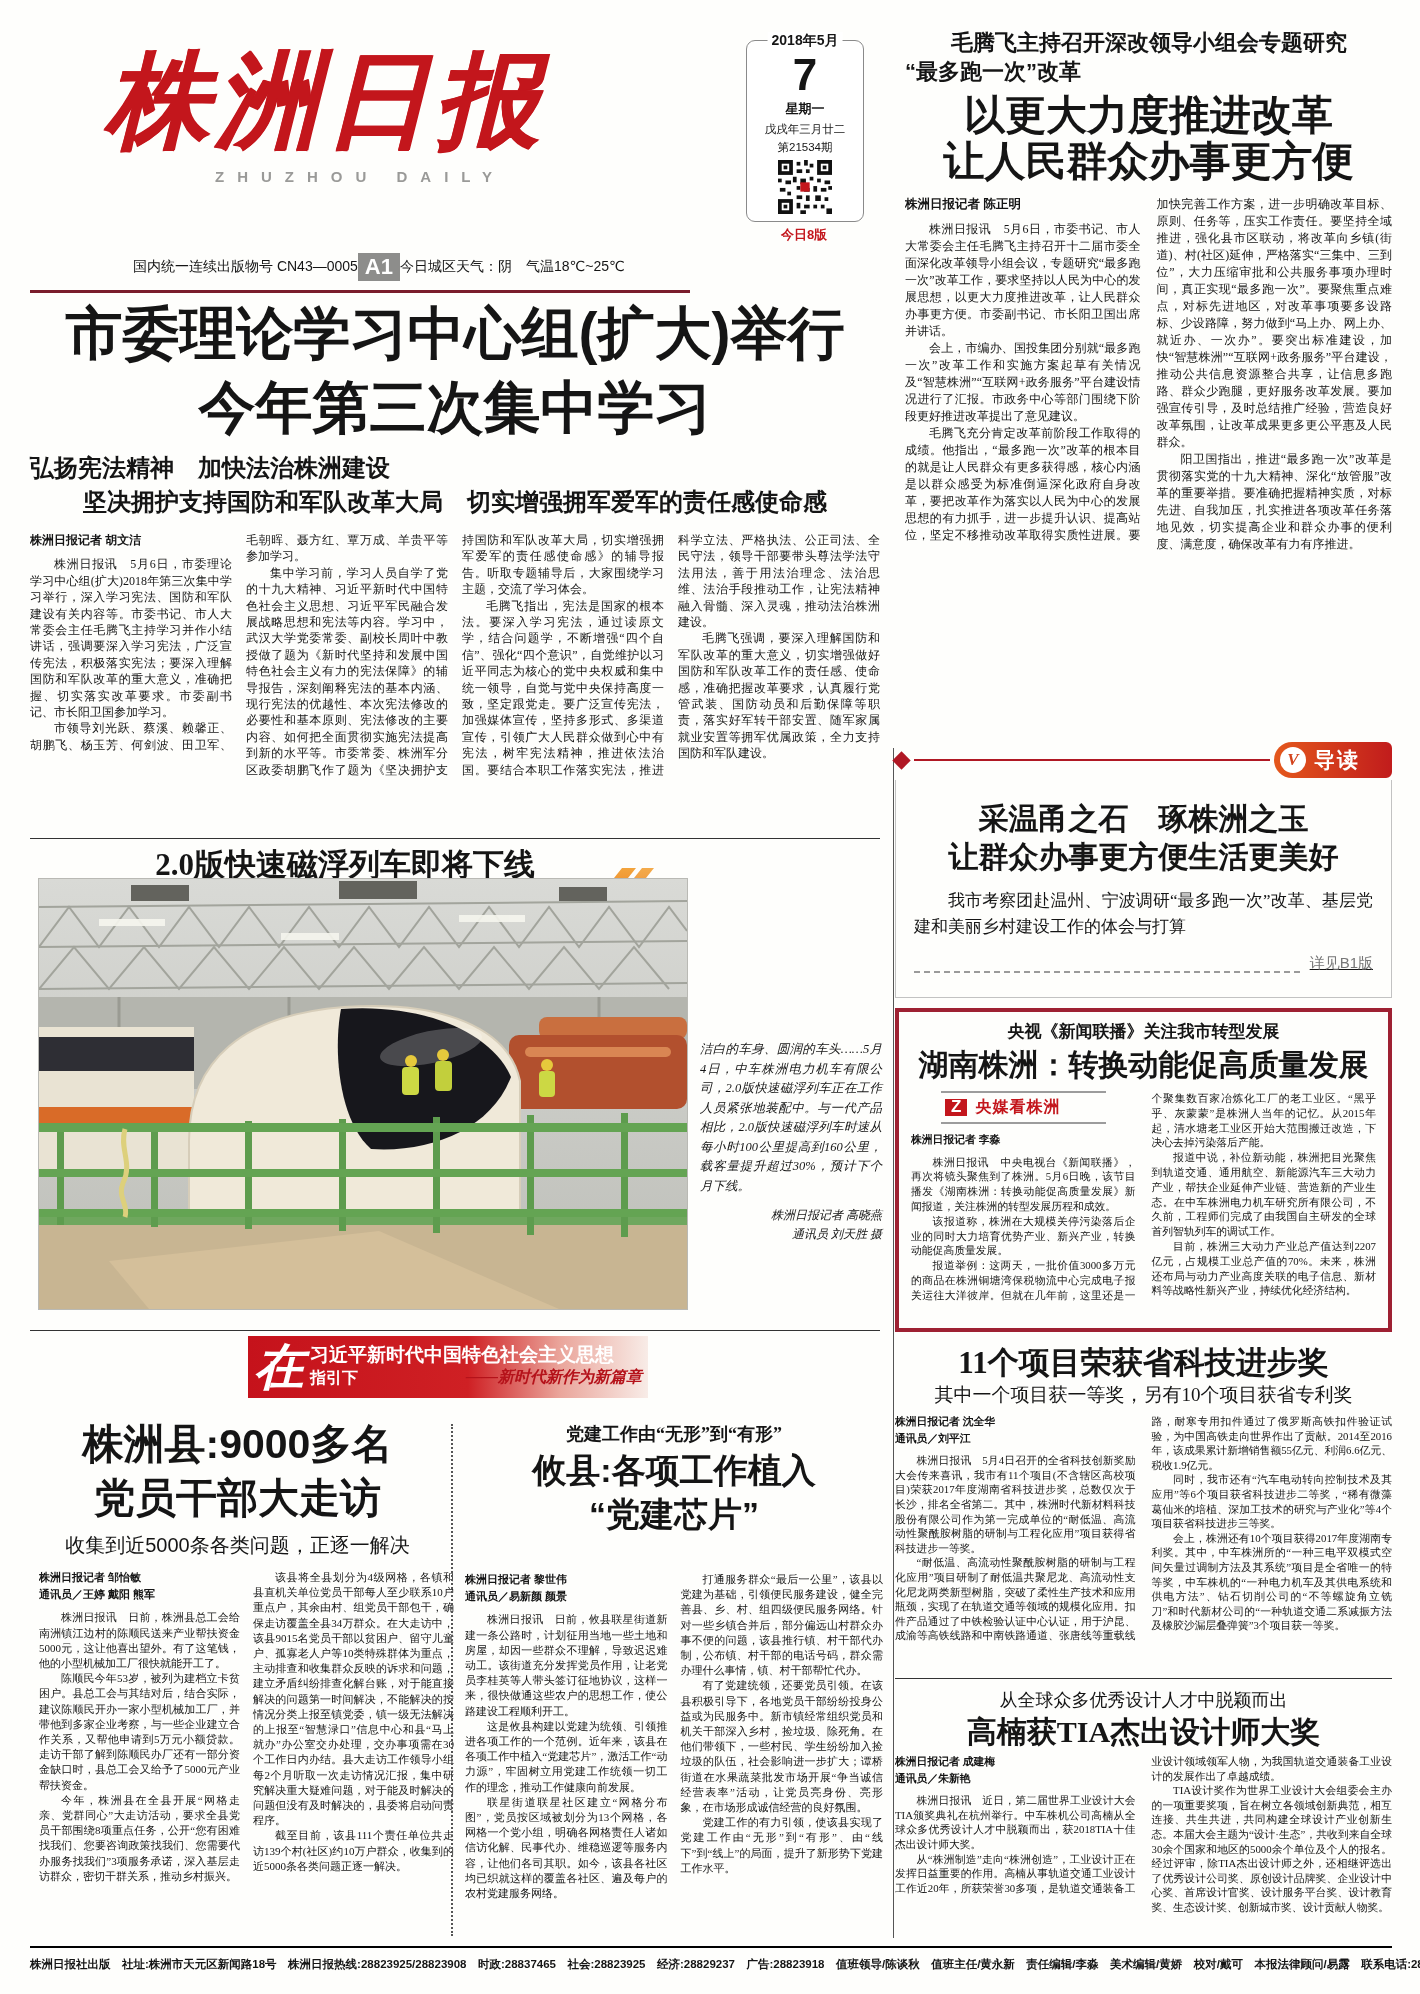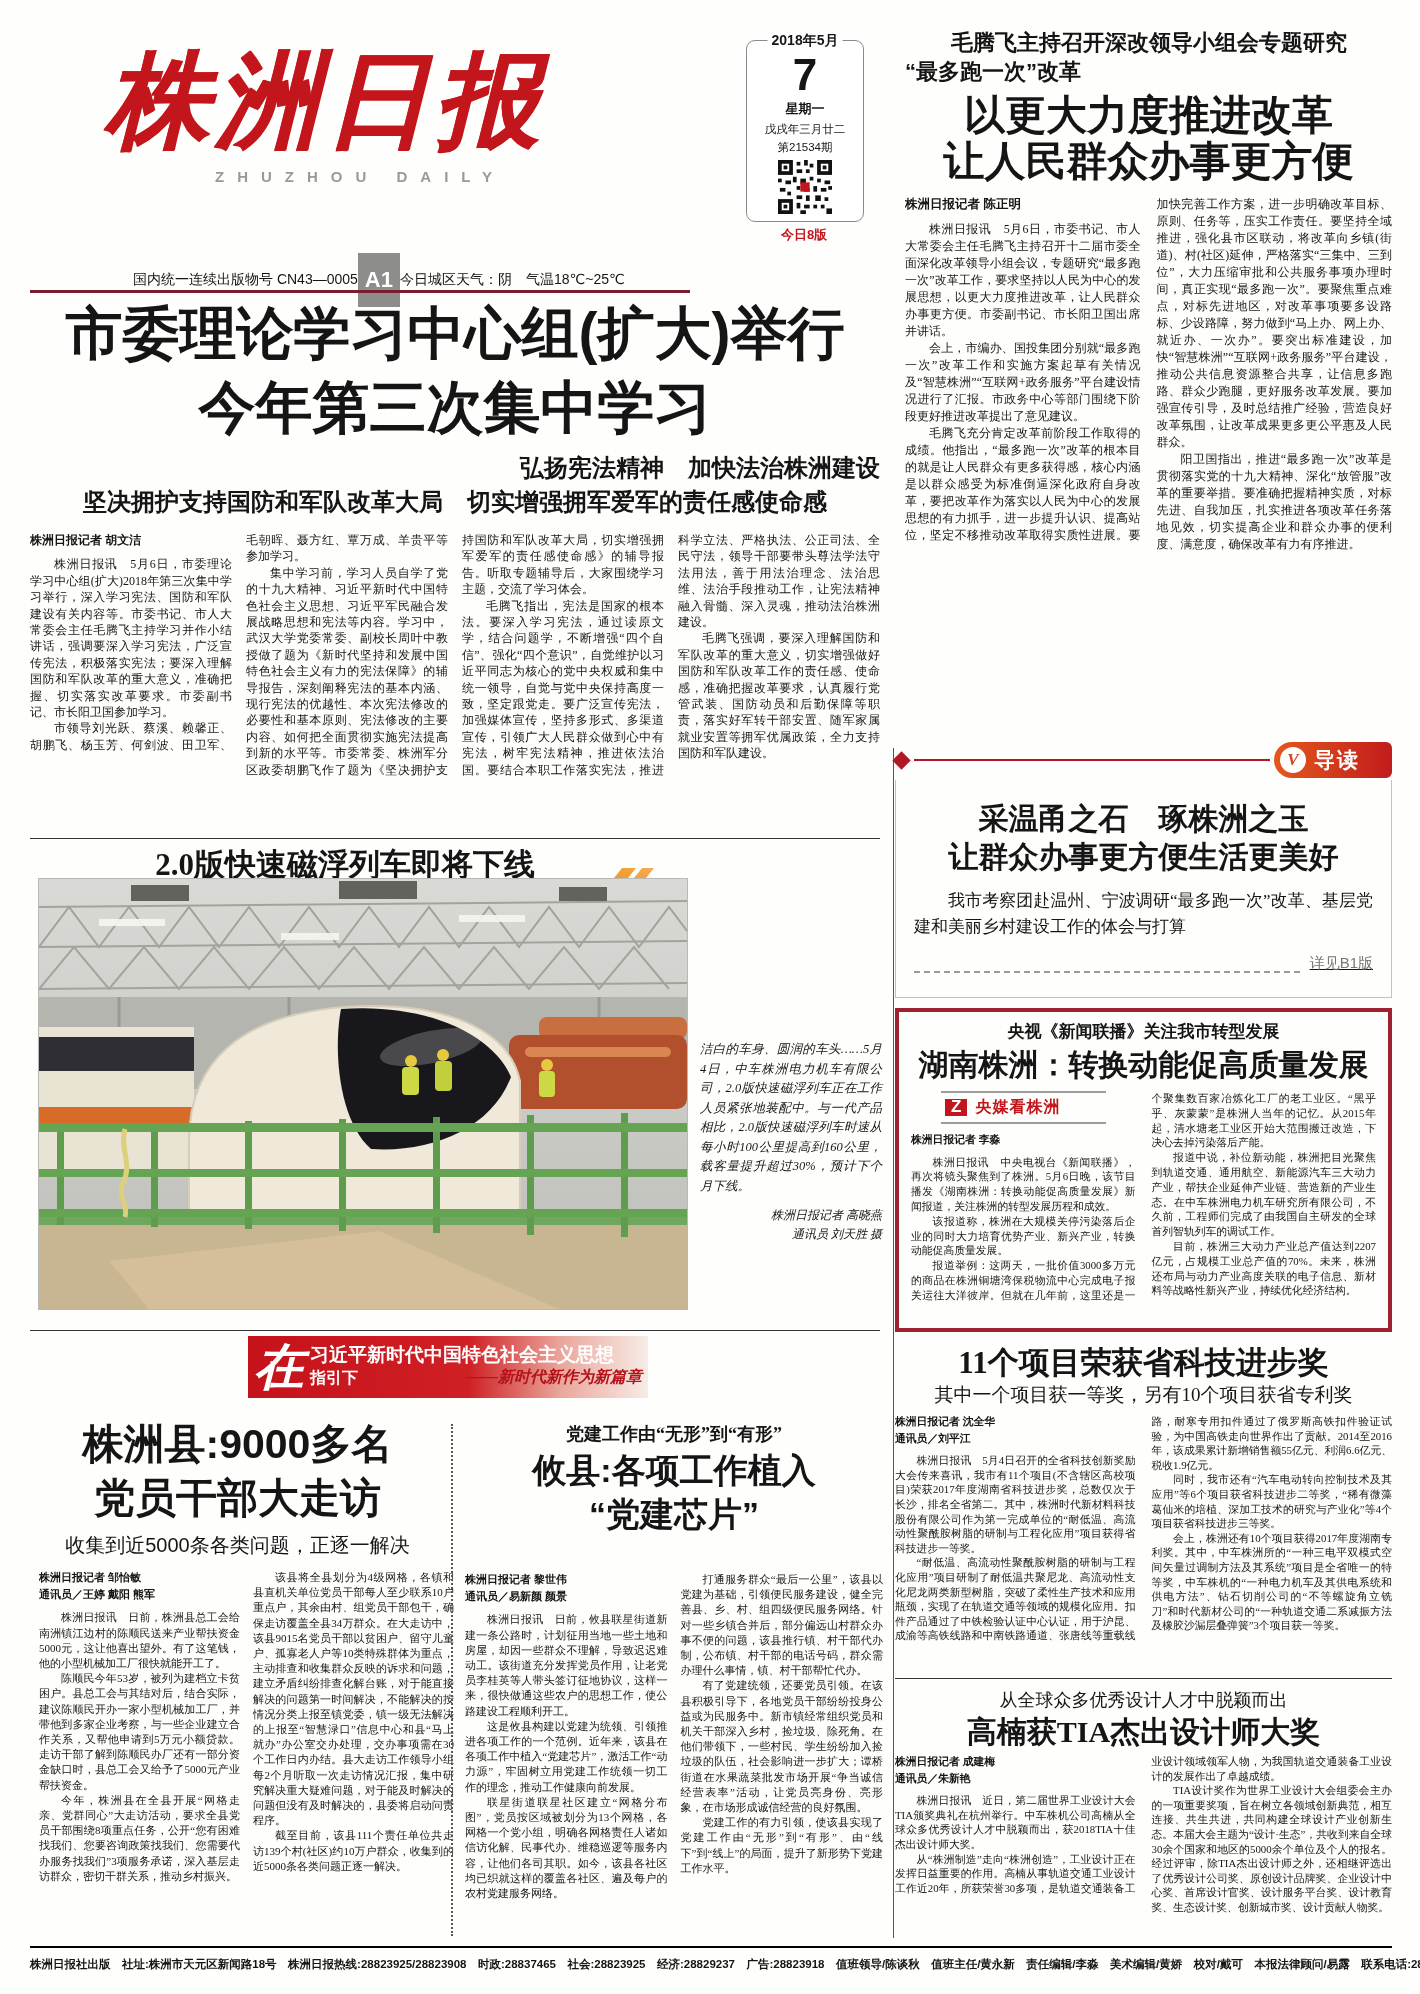--- a/index.html
+++ b/index.html
@@ -11,21 +11,21 @@
   .jc{text-align:justify;text-justify:inter-ideograph;}
   .para{text-indent:2em;margin:0;}
   .byline{font-weight:bold;text-indent:0;margin:0 0 8px 0;}
   
   #logo{left:105px;top:42px;width:470px;height:125px;font-size:104px;line-height:118px;
         font-weight:bold;font-style:italic;color:#c3161c;letter-spacing:6px;white-space:nowrap;
         text-shadow:1px 0 #c3161c,0 1px #c3161c;}
   #logo-sub{left:215px;top:168px;font-size:15px;letter-spacing:13px;color:#9a9a98;font-weight:bold;}
   #pub-info{left:133px;top:253px;width:560px;font-size:14px;display:flex;align-items:center;}
   #page-badge{display:inline-block;background:#8d8d8b;color:#fff;font-size:22px;font-weight:bold;
-        padding:14px 7px;line-height:26px;}
+        padding:1px 7px;line-height:26px;}
   #rule-masthead{left:30px;top:290px;width:660px;height:3px;background:#7a1d2c;}
   
   #date-box{left:746px;top:40px;width:116px;height:180px;border:1px solid #8a8a8a;border-radius:9px;
         text-align:center;background:#fff;}
   #date-month{position:absolute;top:-9px;left:50%;transform:translateX(-50%);background:#fff;
         padding:0 4px;font-size:14px;font-weight:bold;white-space:nowrap;}
   #date-day{font-size:44px;font-weight:bold;line-height:48px;margin-top:10px;}
   #date-week{font-size:13px;font-weight:bold;margin-top:1px;}
   #date-lunar{font-size:11.5px;margin-top:4px;}
   #date-issue{font-size:11.5px;margin-top:3px;}
@@ -37,21 +37,21 @@
   #reform-kicker .k1{text-indent:46px;margin:0;}
   #reform-kicker .k2{margin:0;}
   #reform-h1{left:905px;top:92px;width:487px;text-align:center;font-size:41px;font-weight:bold;line-height:46px;}
   #reform-h2{left:905px;top:138px;width:487px;text-align:center;font-size:41px;font-weight:bold;line-height:46px;}
   #reform-body{left:905px;top:196px;width:487px;height:500px;column-count:2;column-gap:16px;
         font-size:12px;line-height:17px;overflow:hidden;}
   #reform-body .byline{font-size:12.5px;}
   
   #main-h1{left:30px;top:298px;width:850px;text-align:center;font-size:57px;font-weight:bold;line-height:70px;}
   #main-h2{left:30px;top:372px;width:850px;text-align:center;font-size:57px;font-weight:bold;line-height:70px;}
-  #main-sub1{left:30px;top:452px;width:850px;text-align:right;font-size:24px;font-weight:bold;line-height:32px;}
+  #main-sub1{left:30px;top:452px;width:850px;text-align:left;font-size:24px;font-weight:bold;line-height:32px;}
   #main-sub2{left:30px;top:486px;width:850px;text-align:center;font-size:24px;font-weight:bold;line-height:32px;}
   #main-body{left:30px;top:532px;width:850px;height:300px;column-count:4;column-gap:14px;
         font-size:12px;line-height:16.4px;overflow:hidden;}
   #rule-under-main{left:30px;top:838px;width:850px;height:1px;background:#333;}
   
   #maglev-headline{left:30px;top:844px;width:630px;text-align:center;font-size:31px;font-weight:bold;}
   #chevron{left:592px;top:866px;}
   #maglev-photo{left:38px;top:878px;width:648px;height:430px;border:1px solid #b9b9b4;}
   #maglev-caption{left:700px;top:1040px;width:182px;font-size:12.5px;font-style:italic;
         line-height:19.5px;}

